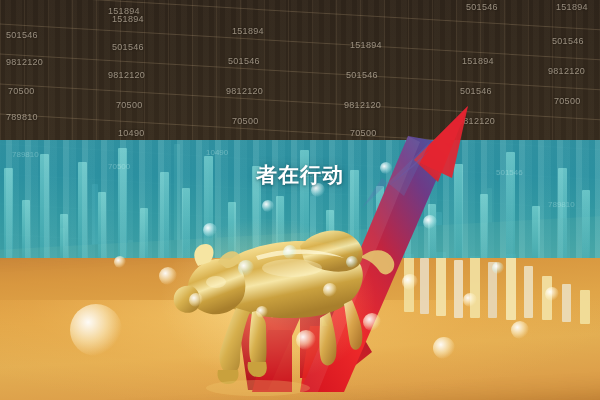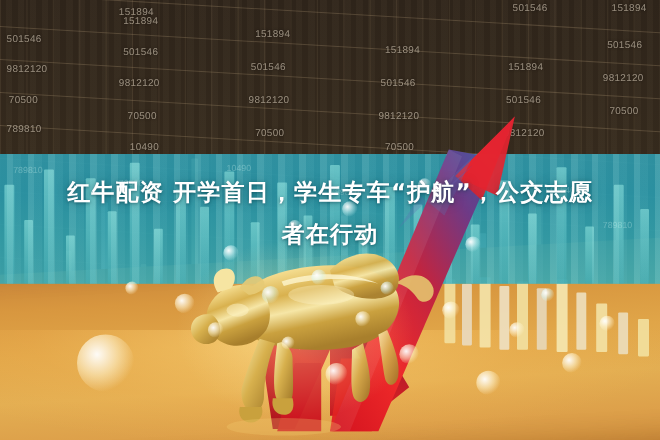--- a/index.html
+++ b/index.html
@@ -460,17 +460,16 @@
       <div class="bokeh" style="left: 545px; top: 287px; width: 14px; height: 14px;"></div>
       <div class="bokeh cool" style="left: 203px; top: 223px; width: 14px; height: 14px;"></div>
       <div class="bokeh cool" style="left: 262px; top: 200px; width: 12px; height: 12px;"></div>
       <div class="bokeh cool" style="left: 311px; top: 183px; width: 14px; height: 14px;"></div>
       <div class="bokeh cool" style="left: 380px; top: 162px; width: 12px; height: 12px;"></div>
       <div class="bokeh cool" style="left: 423px; top: 215px; width: 14px; height: 14px;"></div>
       <div class="bokeh" style="left: 114px; top: 256px; width: 12px; height: 12px;"></div>
     </div>
 
   <div id="headline">
-    <span class="l1">红牛配资 开学首日，学生专车“护航”，公交志愿</span>
     <span class="l2">者在行动</span>
   </div>
 
 </div>
 
 </body></html>

